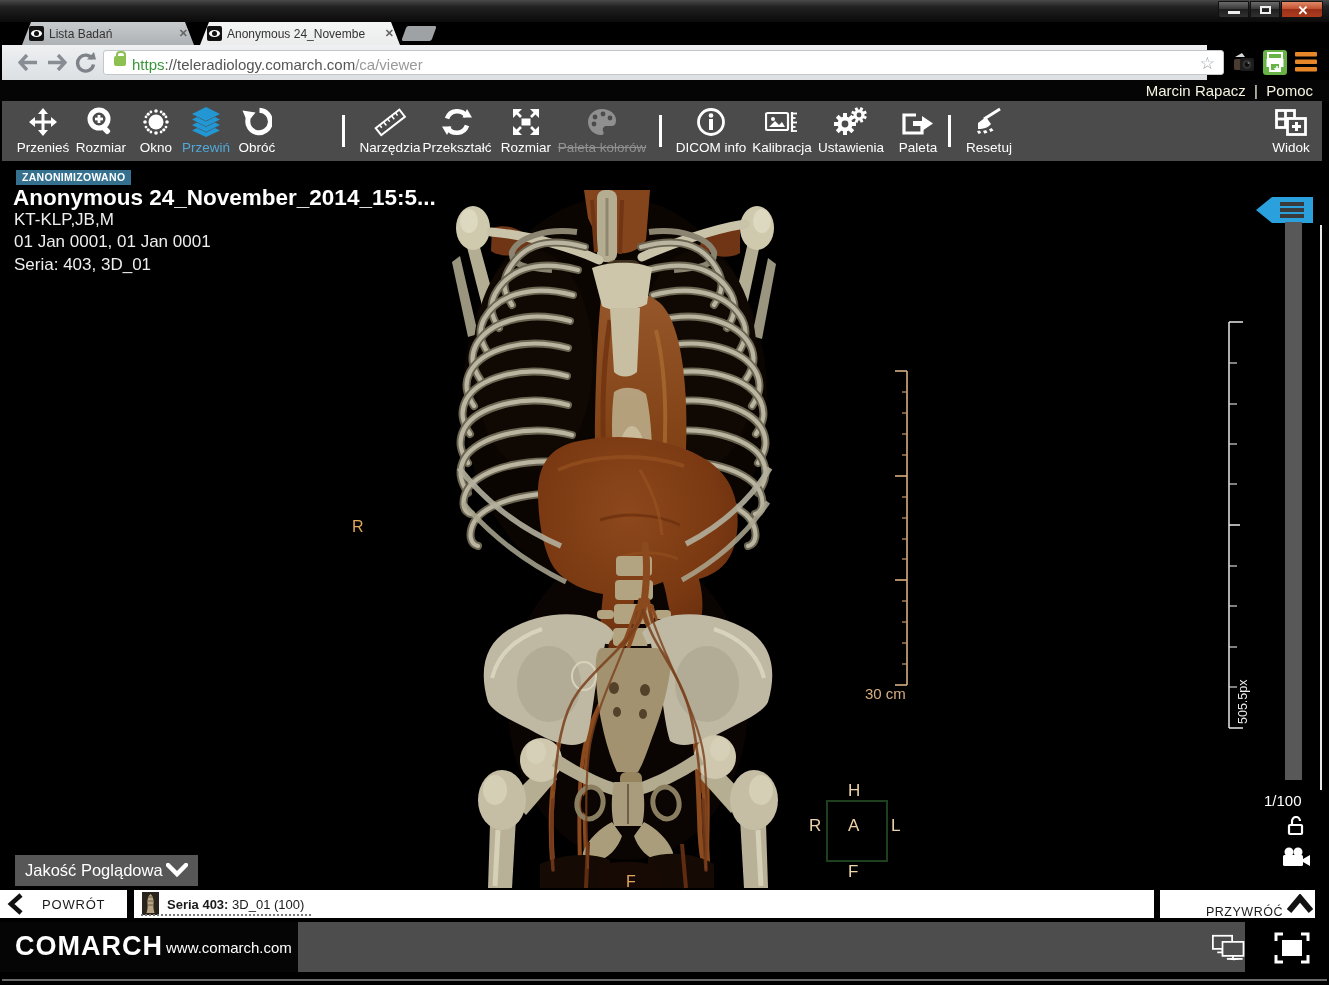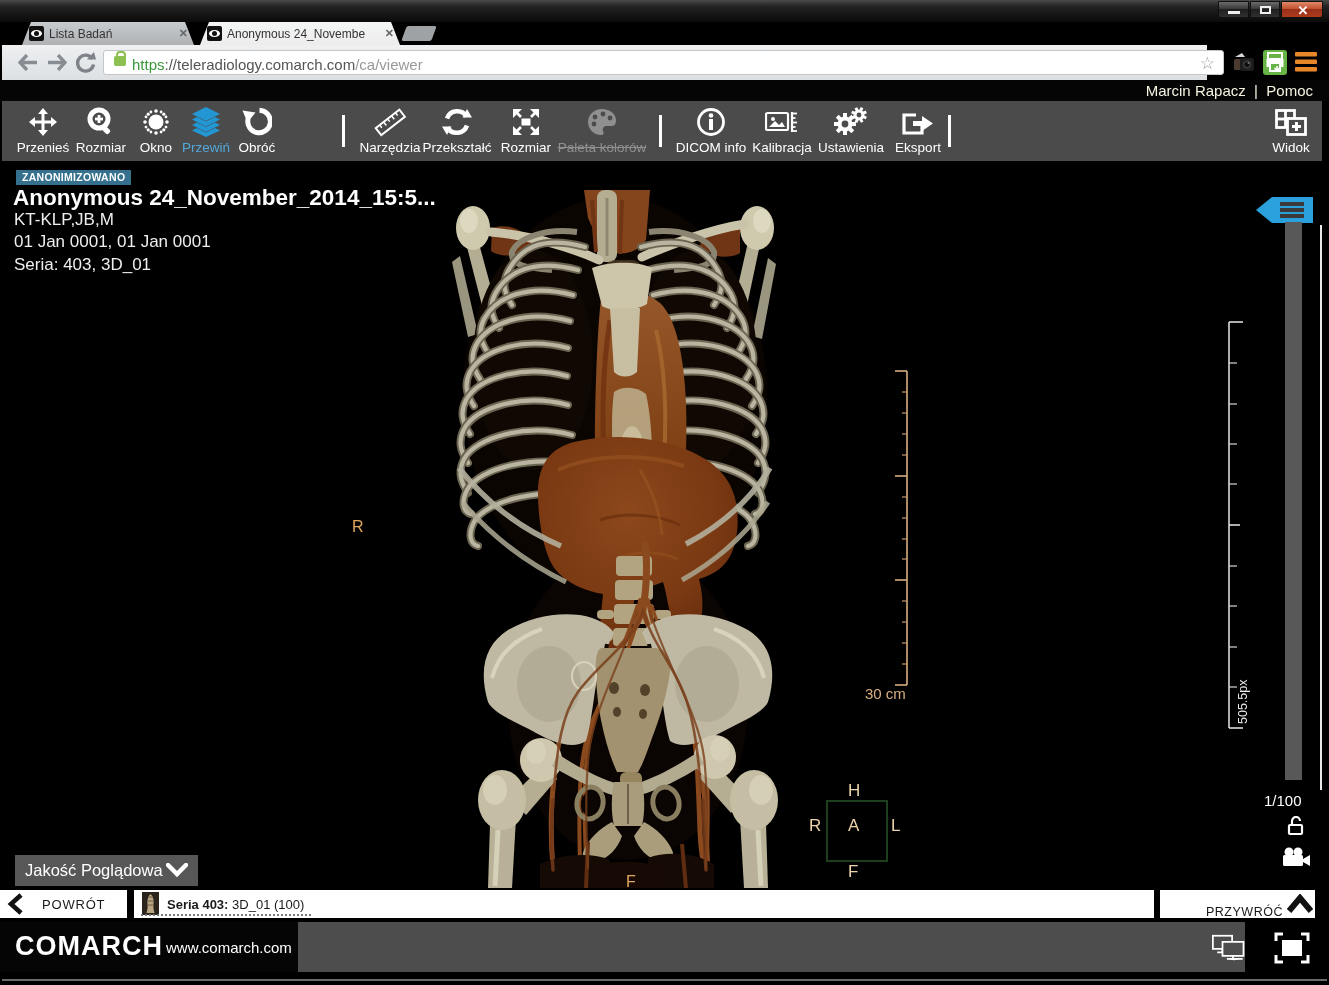--- a/index.html
+++ b/index.html
@@ -330,23 +330,33 @@
           </g>
         </g>
       </svg>
       <span class="lbl">Ustawienia</span>
     </div>
     <div class="tool" style="left:861px;width:110px;">
       <svg width="32" height="30" viewBox="0 0 32 30">
         <path d="M20 14 L20 26 L2 26 L2 8 L14 8" fill="none" stroke="#fff" stroke-width="3.2"></path>
         <path d="M11 19 L11 14 L20 14 L20 9 L31 16.5 L20 24 L20 19 Z" fill="#fff"></path>
       </svg>
-      <span class="lbl">Eksport</span>
+      <span class="lbl">Paleta</span>
     </div>
     <div class="sep" style="left:946px;"></div>
+    <div class="tool" style="left:932px;width:110px;">
+      <svg width="30" height="30" viewBox="0 0 30 30" fill="#fff">
+        <line x1="10" y1="12" x2="26" y2="2" stroke="#fff" stroke-width="3"></line>
+        <path d="M4 16 L12 10 L17 17 C 15 20 10 22 4 22 Z"></path>
+        <path d="M3 24 L6 23.4 L7 26 L4.5 27 Z"></path>
+        <path d="M9 24 L12 23 L13.5 25.5 L10.5 26.8 Z"></path>
+        <path d="M15 22.5 L17.5 21 L19.5 23.5 L16.5 25 Z"></path>
+      </svg>
+      <span class="lbl">Resetuj</span>
+    </div>
     <div class="tool" style="left:1234px;width:110px;">
       <svg width="34" height="30" viewBox="0 0 34 30">
         <rect x="2.5" y="3.5" width="18" height="17" fill="none" stroke="#fff" stroke-width="2.8"></rect>
         <line x1="11.5" y1="4" x2="11.5" y2="20" stroke="#fff" stroke-width="2.8"></line>
         <line x1="3" y1="12" x2="20" y2="12" stroke="#fff" stroke-width="2.8"></line>
         <rect x="13.5" y="11.5" width="18" height="16" fill="#4b4b4b" stroke="#fff" stroke-width="2.8"></rect>
         <line x1="22.5" y1="15" x2="22.5" y2="24" stroke="#fff" stroke-width="3"></line>
         <line x1="18" y1="19.5" x2="27" y2="19.5" stroke="#fff" stroke-width="3"></line>
       </svg>
       <span class="lbl">Widok</span>

